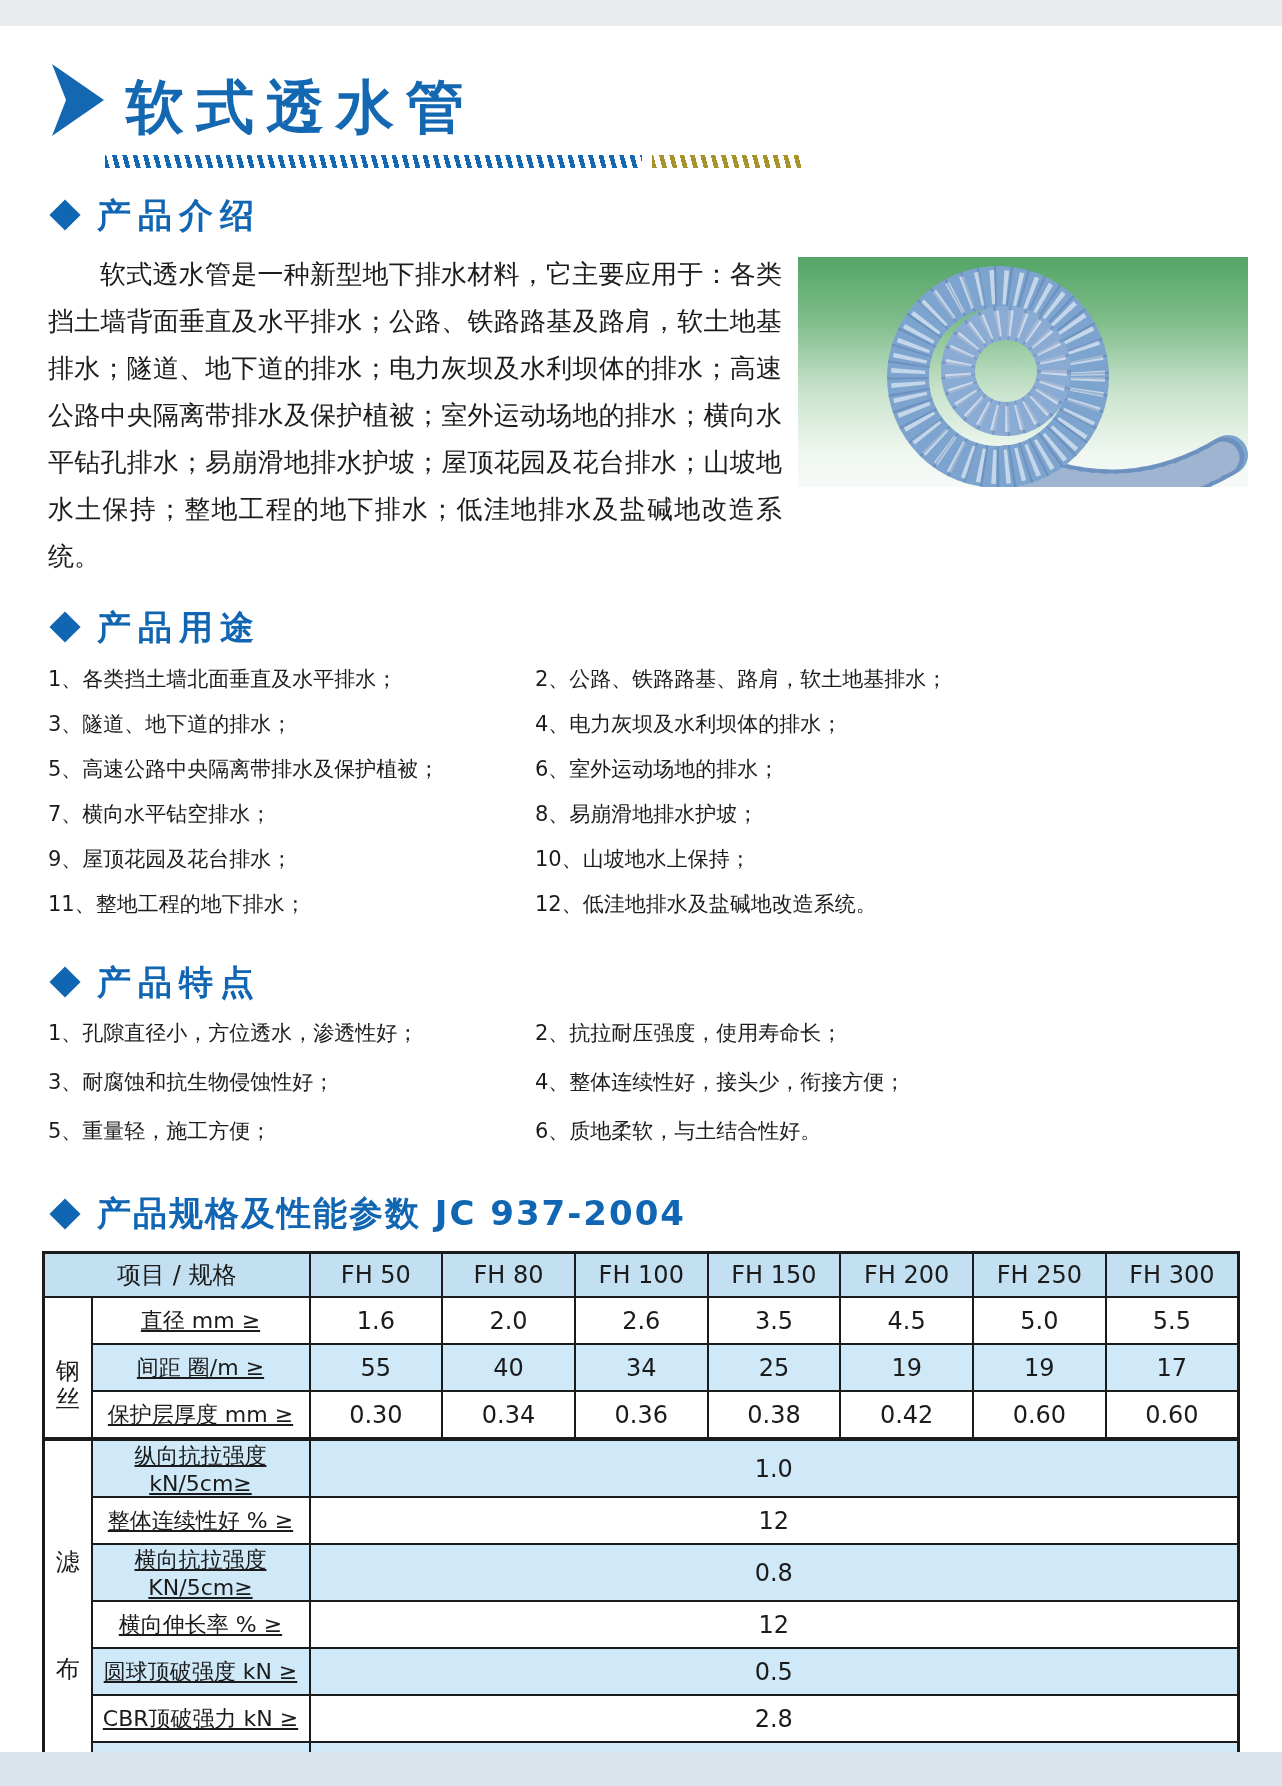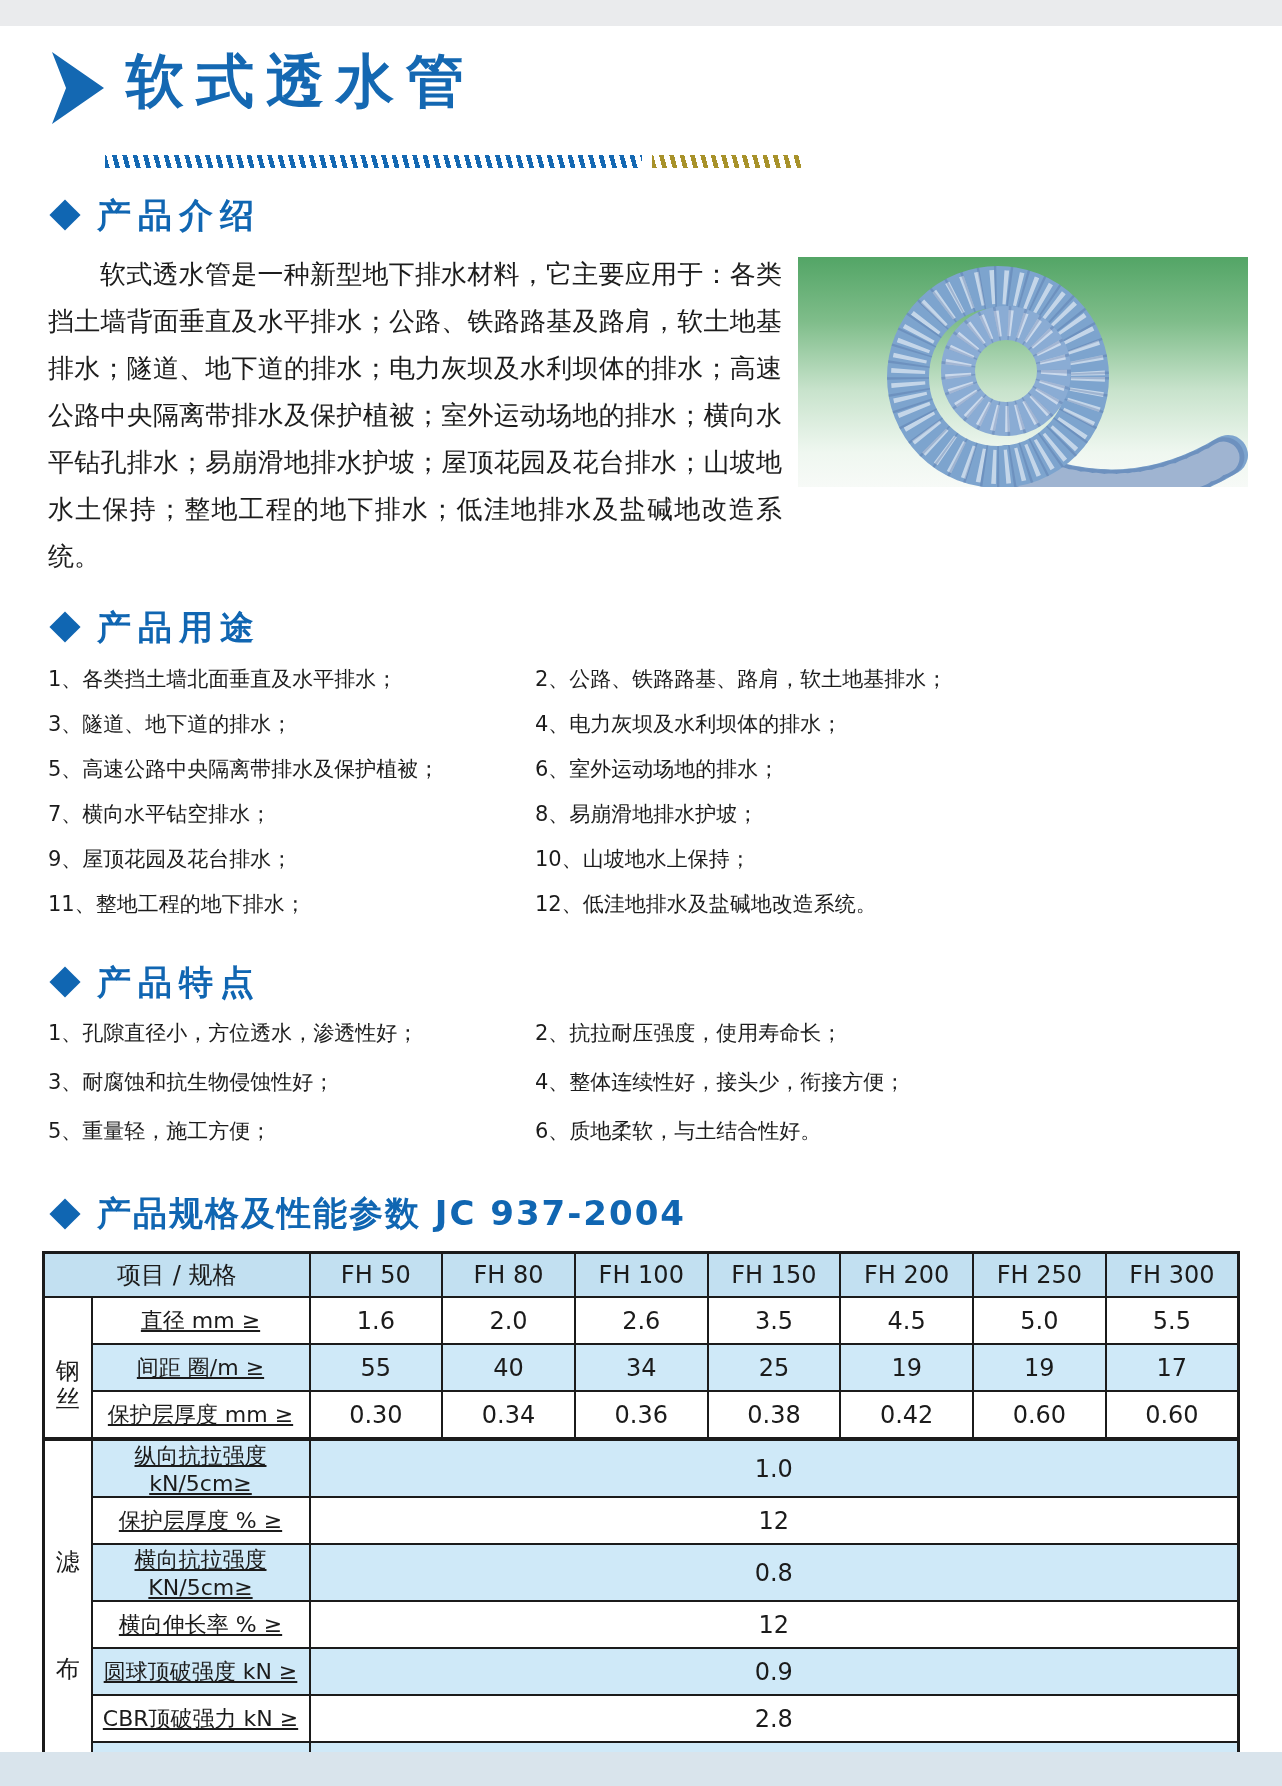--- a/index.html
+++ b/index.html
@@ -4,21 +4,21 @@
 <style>
   html,body{margin:0;padding:0;background:#ffffff;}
   .page{
     position:relative;width:1282px;height:1786px;background:#ffffff;overflow:hidden;
     font-family:"DejaVu Sans",sans-serif;color:#1c1c1c;
   }
   .edge-strip-top{position:absolute;top:0;left:0;width:100%;height:26px;background:#eaebed;}
   .edge-strip-bottom{position:absolute;bottom:0;left:0;width:100%;height:34px;background:#d9e4ec;}
 
   
-  .title-row{display:flex;align-items:flex-start;margin:52px 0 0 52px;height:84px;}
+  .title-row{display:flex;align-items:flex-end;margin:52px 0 0 52px;height:84px;}
   .arrow-glyph{
     width:52px;height:72px;background:#1468B2;margin-right:22px;flex:0 0 auto;
     clip-path:polygon(0% 0%, 100% 50%, 0% 100%, 27% 50%);
   }
   .page-title{
     margin:0;font-size:58px;font-weight:700;color:#1468B2;letter-spacing:12px;line-height:1;
   }
   .stripe-band{display:flex;align-items:center;margin:18px 0 0 105px;height:14px;}
   .stripe{height:13px;display:inline-block;}
   .stripe.blue{width:537px;background:repeating-linear-gradient(75deg,#1468B2 0 4.5px,#ffffff 4.5px 10px);margin-right:10px;}
@@ -212,34 +212,34 @@
             <td>0.60</td>
             <td>0.60</td>
           </tr>
 
           <tr class="sep">
             <td rowspan="8" class="group-cell g2">滤布</td>
             <td class="label-cell shade">纵向抗拉强度 kN/5cm≥</td>
             <td colspan="7" class="shade">1.0</td>
           </tr>
           <tr>
-            <td class="label-cell">保护层厚度 % ≥</td>
+            <td class="label-cell">整体连续性好 % ≥</td>
             <td colspan="7">12</td>
           </tr>
           <tr>
             <td class="label-cell shade">横向抗拉强度 KN/5cm≥</td>
             <td colspan="7" class="shade">0.8</td>
           </tr>
           <tr>
             <td class="label-cell">横向伸长率 % ≥</td>
             <td colspan="7">12</td>
           </tr>
           <tr>
             <td class="label-cell shade">圆球顶破强度 kN ≥</td>
-            <td colspan="7" class="shade">0.9</td>
+            <td colspan="7" class="shade">0.5</td>
           </tr>
           <tr>
             <td class="label-cell">CBR顶破强力 kN ≥</td>
             <td colspan="7">2.8</td>
           </tr>
           <tr>
             <td class="label-cell shade">
               <span>渗透系数K</span><sub>20</sub><span> cm/s ≥</span>
             </td>
             <td colspan="7" class="shade">0.1</td>

